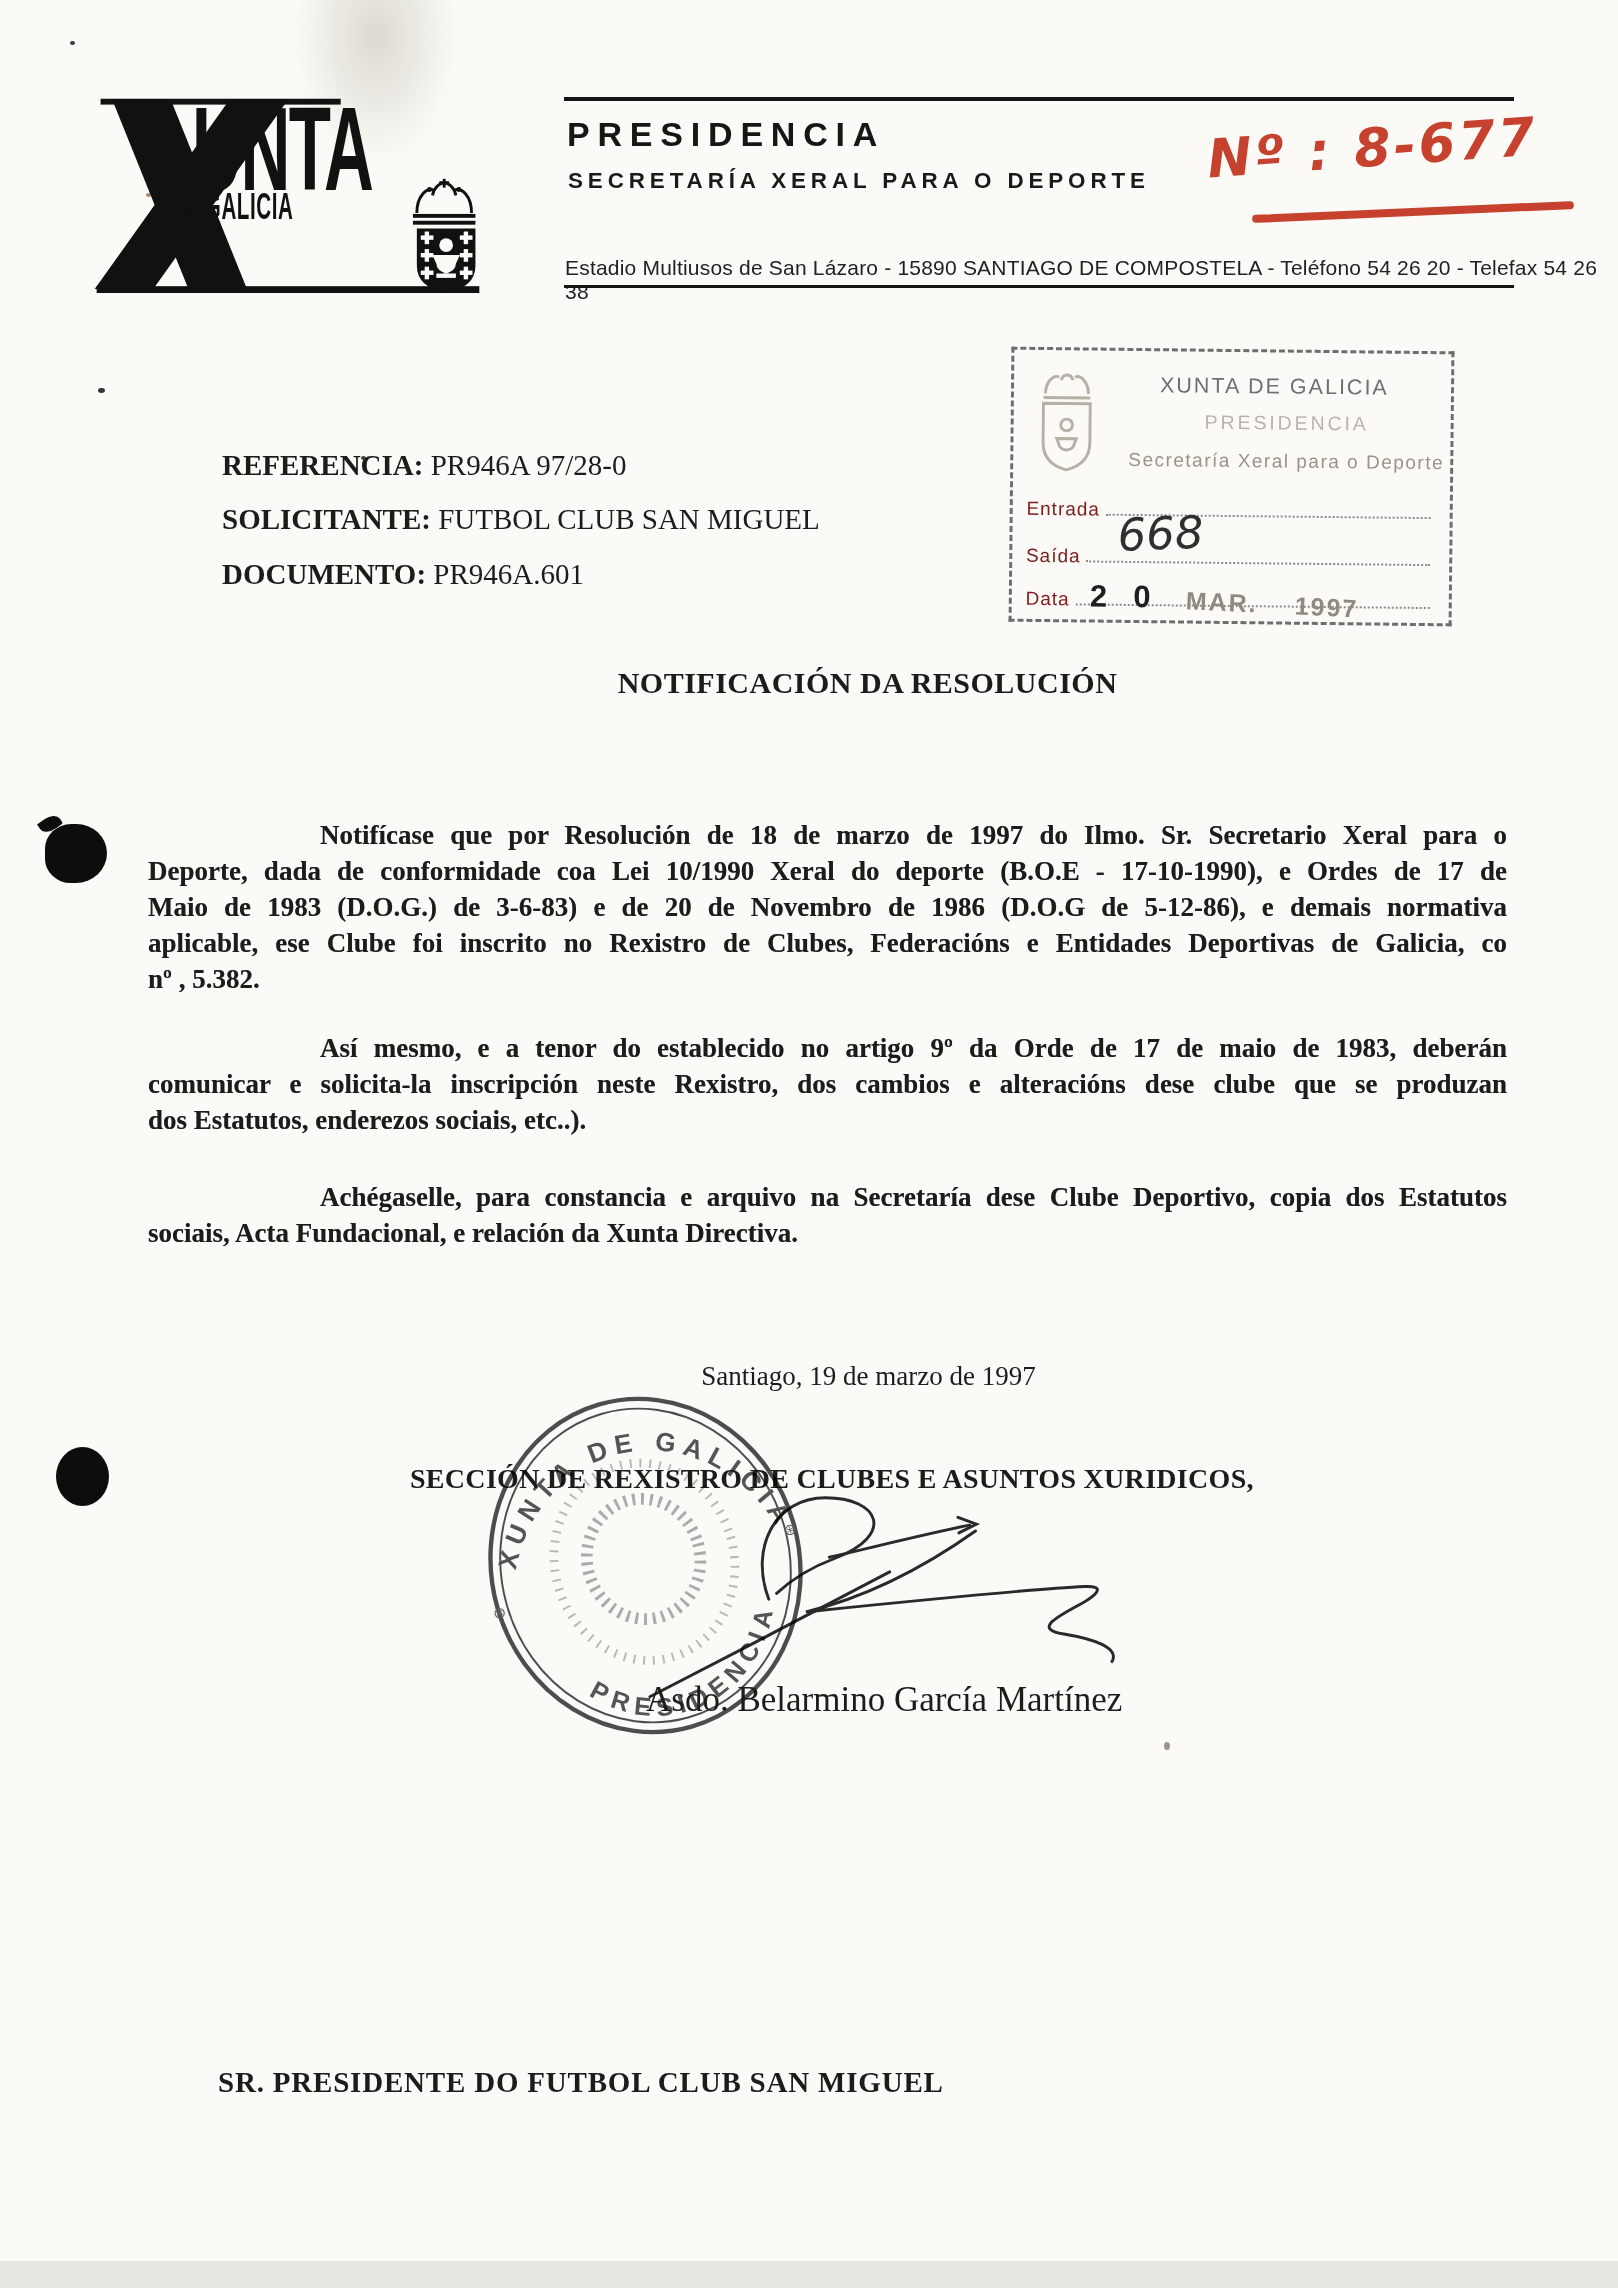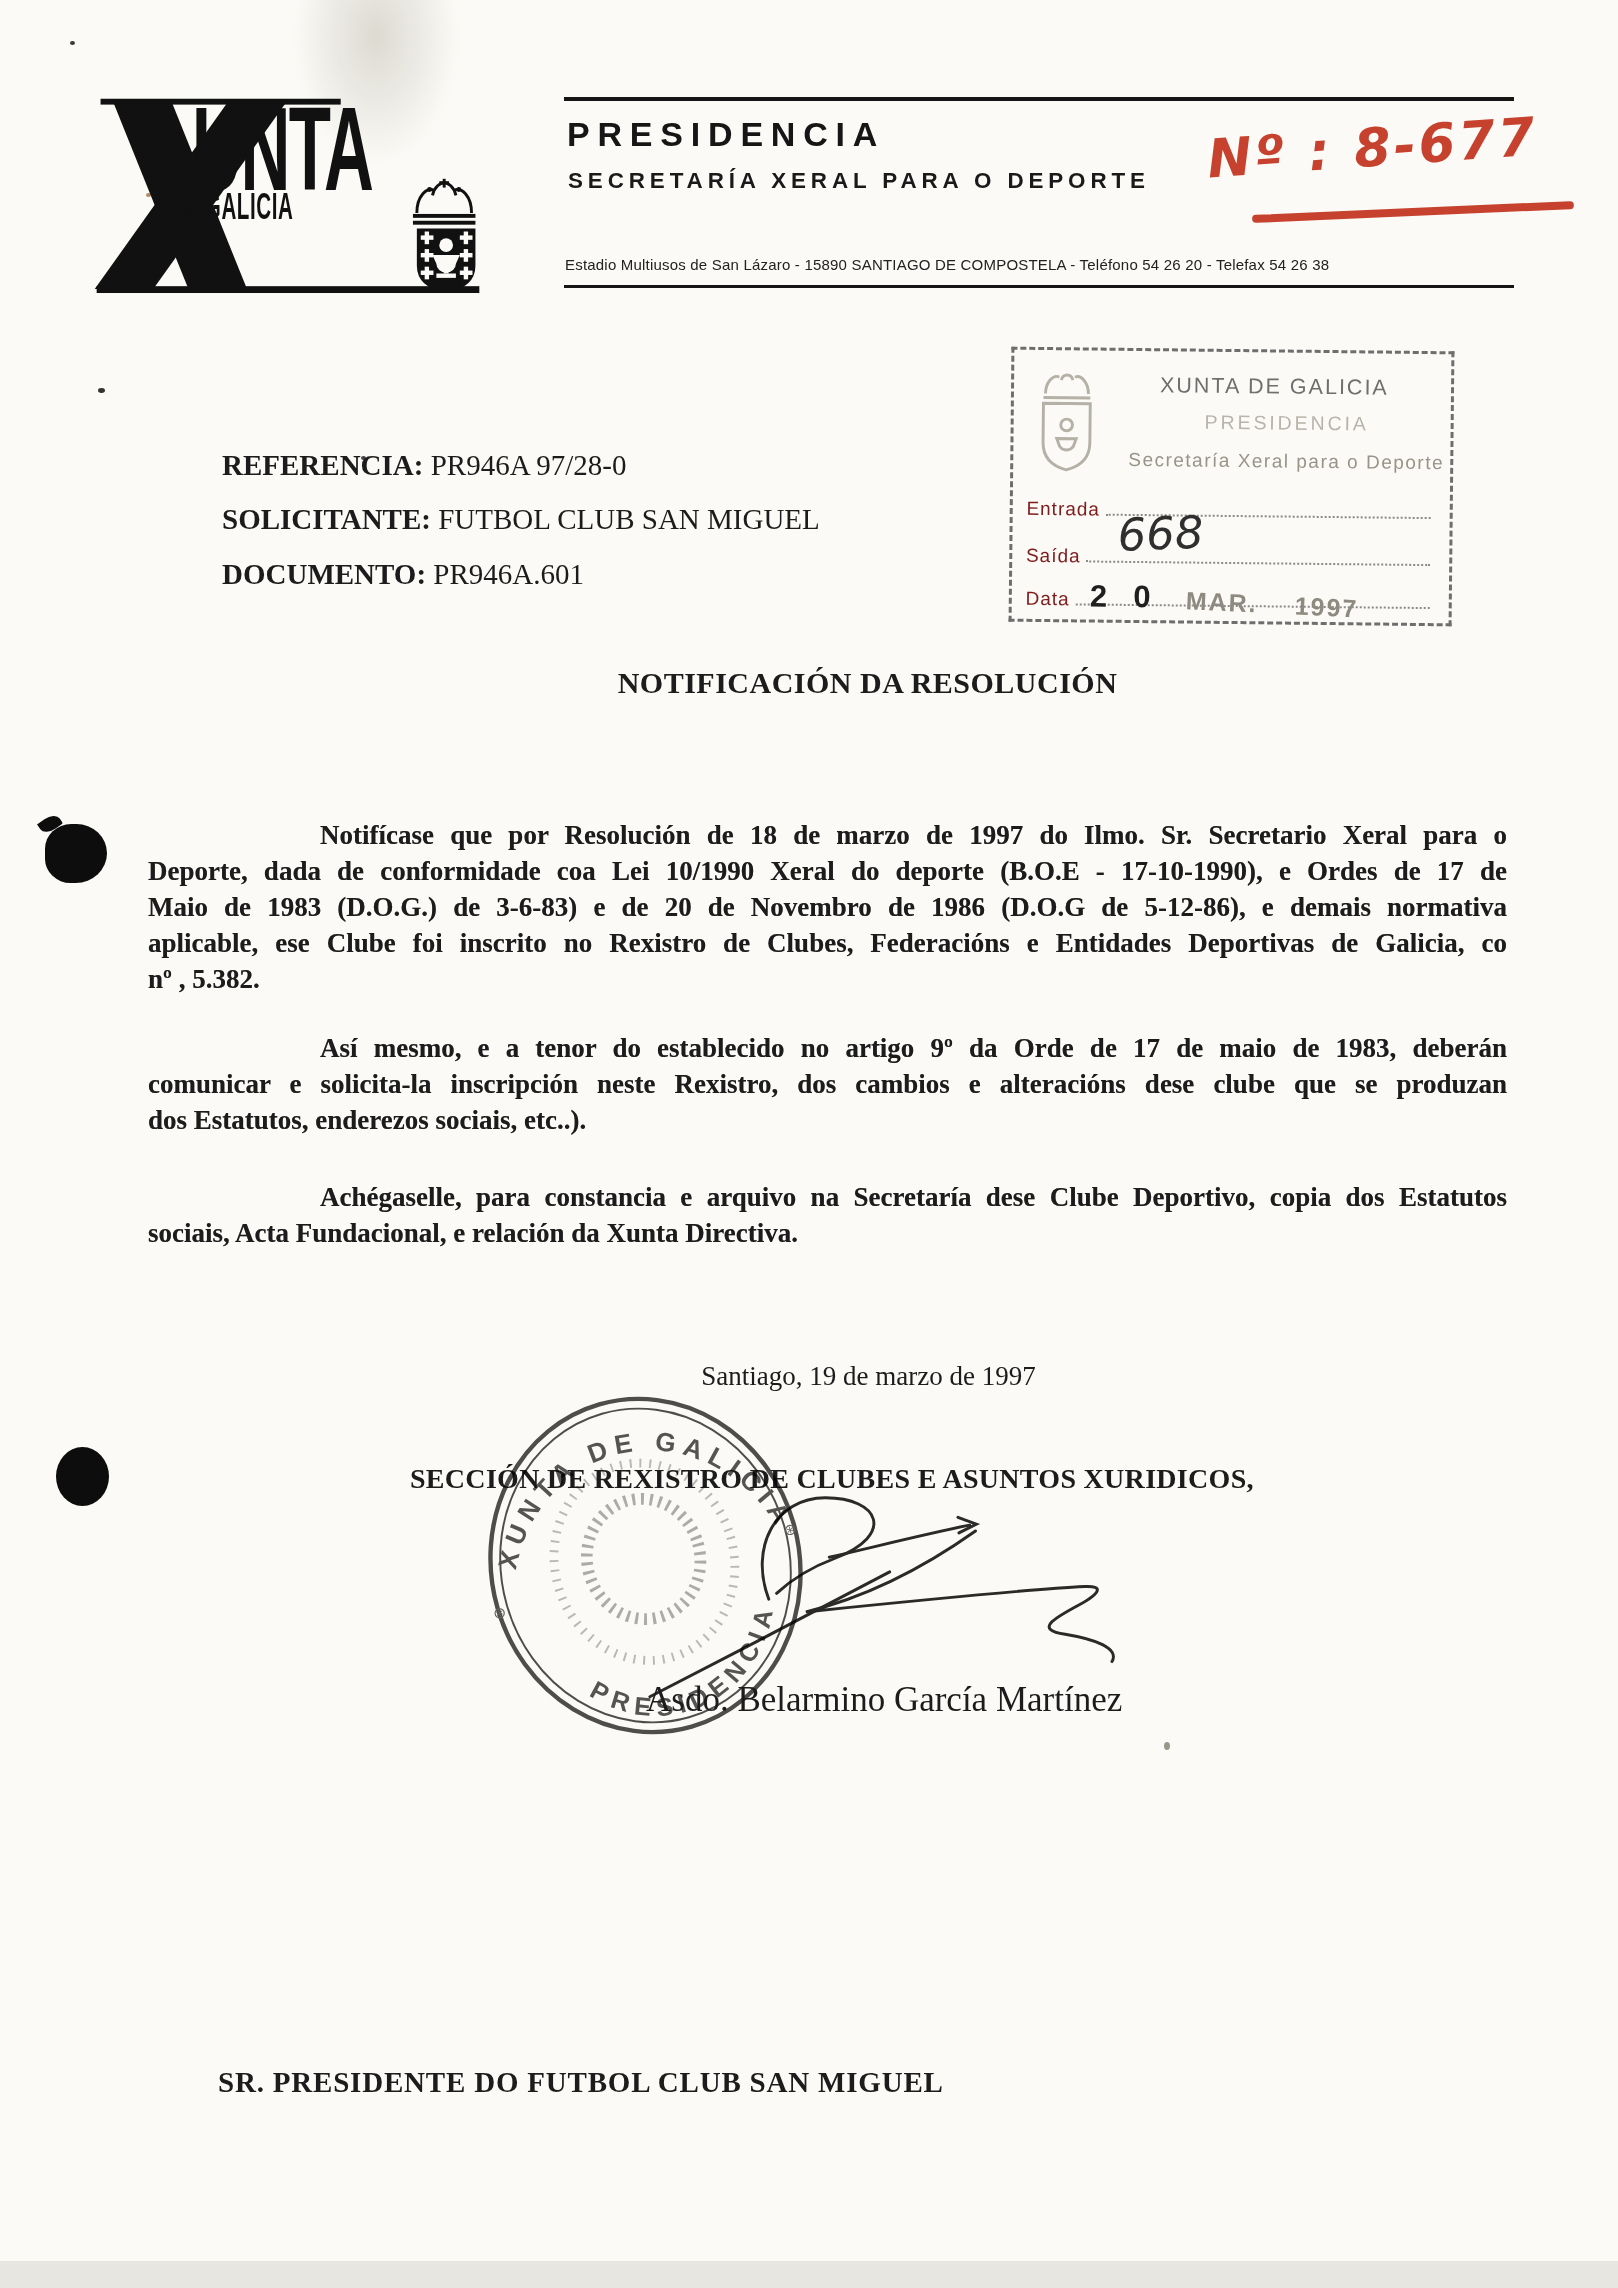--- a/index.html
+++ b/index.html
@@ -6,21 +6,21 @@
   .page{
     position:relative; width:1619px; height:2261px; margin:0 auto;
     background:#fbfaf6; overflow:hidden;
     font-family:"Liberation Serif", serif; color:#1c1c1c;
   }
   .abs{position:absolute;}
   
   .rule{background:#151515;}
   .hdr-title{font-family:"Liberation Sans",sans-serif;font-weight:700;font-size:34px;letter-spacing:7.8px;color:#161616;}
   .hdr-sub{font-family:"Liberation Sans",sans-serif;font-weight:700;font-size:22.4px;letter-spacing:4.9px;color:#1a1a1a;}
-  .hdr-addr{font-family:"Liberation Sans",sans-serif;font-size:15px;letter-spacing:0.2px;color:#222;}
+  .hdr-addr{font-family:"Liberation Sans",sans-serif;font-size:21px;letter-spacing:0.2px;color:#222;}
   .red-number{
     font-family:"DejaVu Sans",sans-serif;font-style:italic;font-weight:700;
     font-size:53px;letter-spacing:2.9px;color:#c6422e;transform:rotate(-4deg);white-space:nowrap;
   }
   .red-underline{background:#c6422e;border-radius:3.9px;transform:rotate(-2.5deg);}
   
   .stampbox{
     border:3.9px dashed #6e6e6e; transform:rotate(.6deg);
     font-family:"Liberation Sans",sans-serif;
   }

